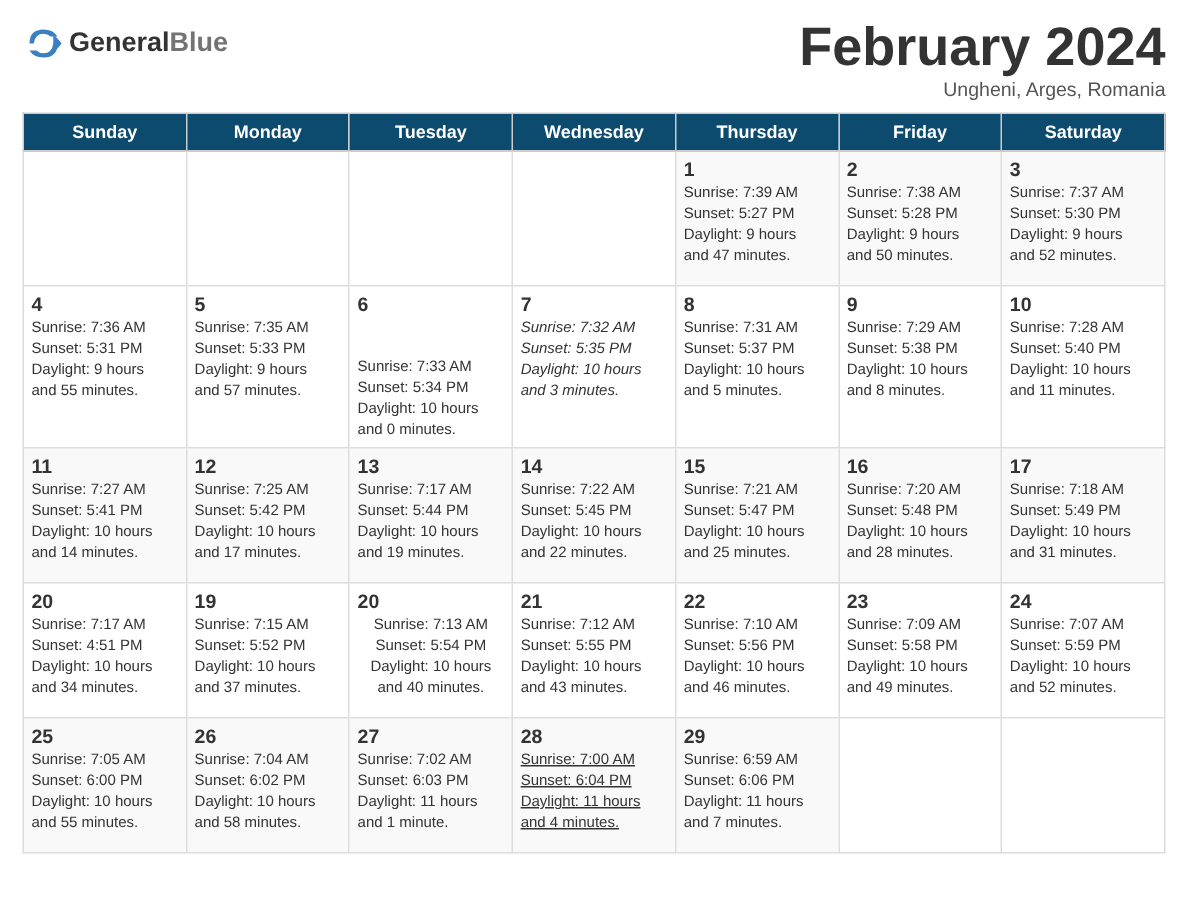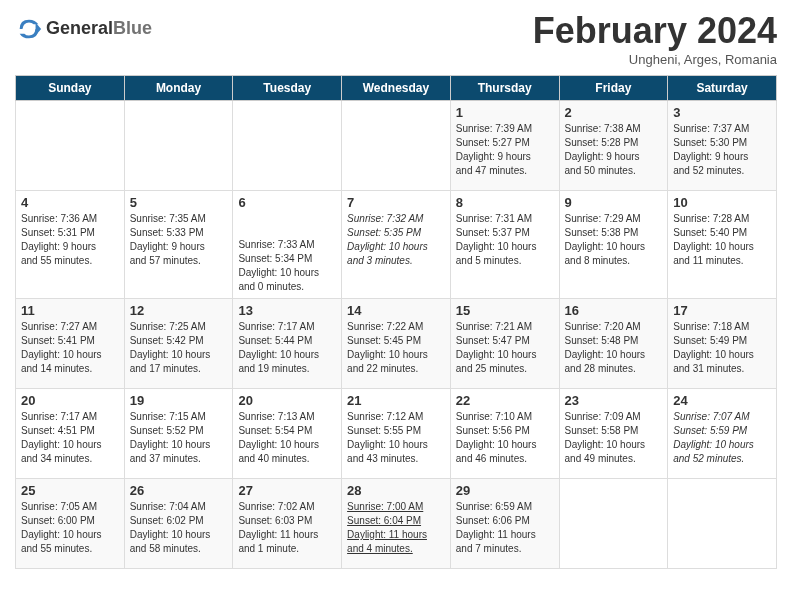--- a/index.html
+++ b/index.html
@@ -268,21 +268,21 @@
         </td>
         <td>
           <span class="day-num">19</span>
           <div class="day-info" style="white-space: pre-line;">Sunrise: 7:15 AM
 Sunset: 5:52 PM
 Daylight: 10 hours
 and 37 minutes.</div>
         </td>
         <td>
           <span class="day-num">20</span>
-          <div class="day-info" style="white-space: pre-line;">Sunrise: 7:13 AM
+          <div class="day-info" style="white-space: pre-line; text-align: center;">Sunrise: 7:13 AM
 Sunset: 5:54 PM
 Daylight: 10 hours
 and 40 minutes.</div>
         </td>
         <td>
           <span class="day-num">21</span>
           <div class="day-info" style="white-space: pre-line;">Sunrise: 7:12 AM
 Sunset: 5:55 PM
 Daylight: 10 hours
 and 43 minutes.</div>
@@ -296,21 +296,21 @@
         </td>
         <td>
           <span class="day-num">23</span>
           <div class="day-info" style="white-space: pre-line;">Sunrise: 7:09 AM
 Sunset: 5:58 PM
 Daylight: 10 hours
 and 49 minutes.</div>
         </td>
         <td>
           <span class="day-num">24</span>
-          <div class="day-info" style="white-space: pre-line; font-style: italic;">Sunrise: 7:07 AM
+          <div class="day-info" style="white-space: pre-line;">Sunrise: 7:07 AM
 Sunset: 5:59 PM
 Daylight: 10 hours
 and 52 minutes.</div>
         </td>
       </tr>
       <tr>
         <td>
           <span class="day-num">25</span>
           <div class="day-info" style="white-space: pre-line;">Sunrise: 7:05 AM
 Sunset: 6:00 PM

